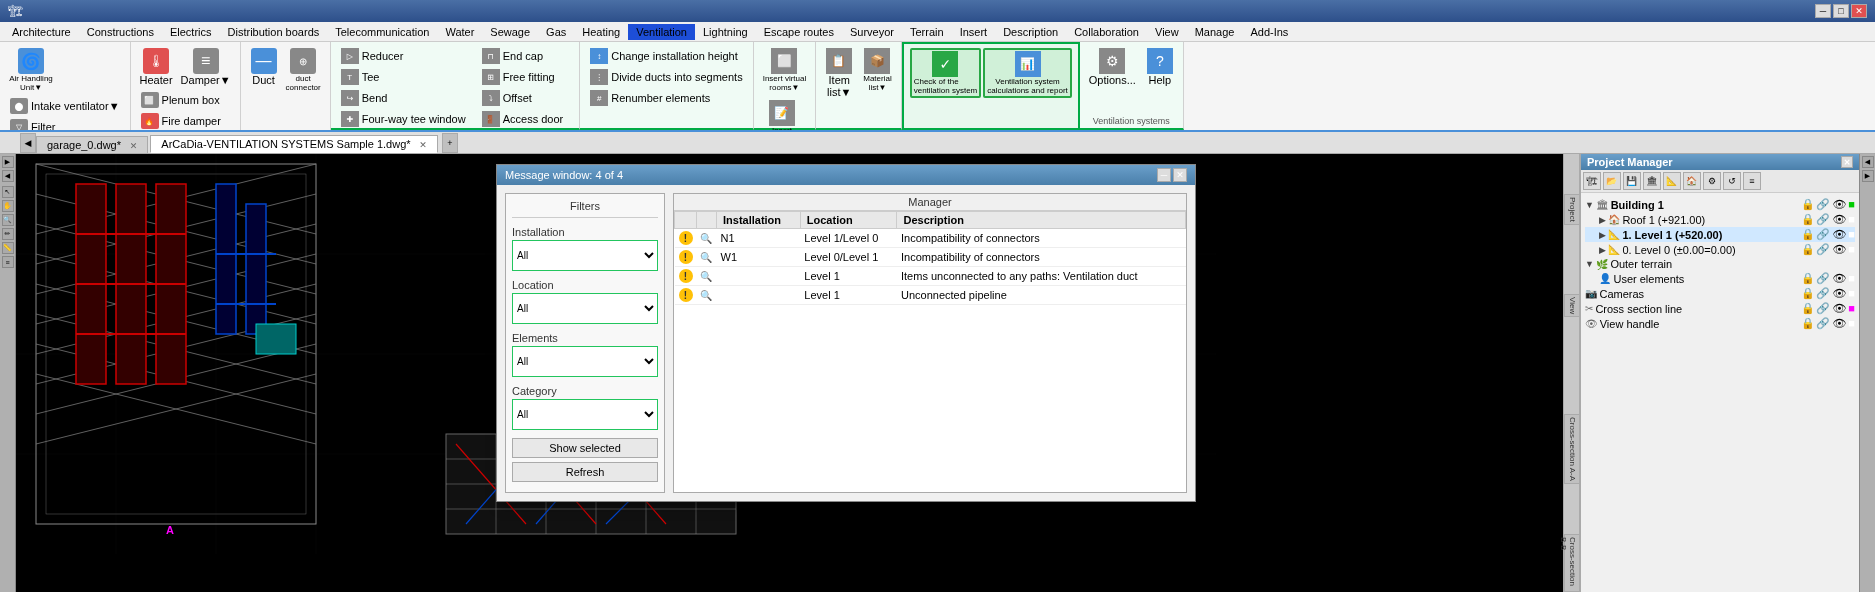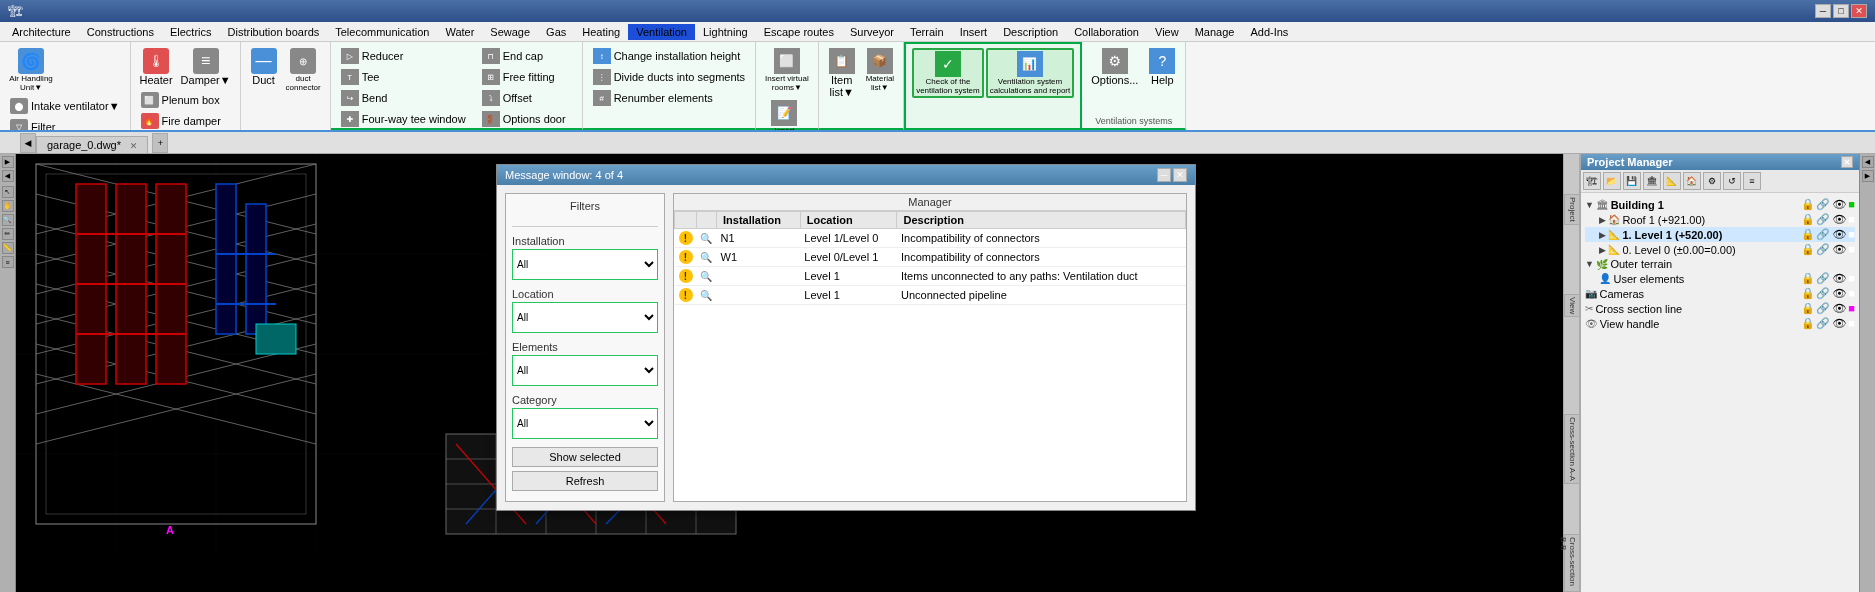--- a/index.html
+++ b/index.html
@@ -167,21 +167,21 @@
       width: 160px;
       border: 1px solid #aaa;
       background: #f8f8f8;
       padding: 6px;
     }
     .filters-title {
       text-align: center;
       font-size: 11px;
       border-bottom: 1px solid #ccc;
       margin-bottom: 8px;
-      padding-bottom: 14px;
+      padding-bottom: 5px;
       color: #333;
     }
     .filter-label {
       font-size: 11px;
       margin-bottom: 2px;
       color: #333;
     }
     .filter-select {
       width: 100%;
       height: 31px;
@@ -464,21 +464,21 @@
         <div class="rb-small">
           <div class="rb-icon-sm" style="background:#888;color:white;font-size:8px;">⊞</div>
           <span>Free fitting</span>
         </div>
         <div class="rb-small">
           <div class="rb-icon-sm" style="background:#888;color:white;font-size:8px;">⤵</div>
           <span>Offset</span>
         </div>
         <div class="rb-small">
           <div class="rb-icon-sm" style="background:#888;color:white;font-size:8px;">🚪</div>
-          <span>Options door</span>
+          <span>Access door</span>
         </div>
       </div>
     </div>
   </div>
 
   <div class="rg vent-section" style="min-width:170px;">
     <div class="rg-top" style="flex-direction:column;gap:1px;">
       <div class="rb-small">
         <div class="rb-icon-sm" style="background:#4a90d9;color:white;font-size:8px;">↕</div>
         <span>Change installation height</span>
@@ -517,21 +517,21 @@
         <div class="rb-icon" style="background:#888;color:white;font-size:12px;">📦</div>
         <span style="font-size:8px;">Material<br>list▼</span>
       </div>
     </div>
   </div>
 
   <div class="rg vent-section" style="min-width:80px;border:2px solid #00aa44;background:#e8f8ee;">
     <div class="rg-top" style="gap:2px;">
       <div class="rb highlighted">
         <div class="rb-icon" style="background:#28a745;color:white;font-size:14px;">✓</div>
-        <span style="font-size:8px;text-align:center;">Check of the<br>ventilation system</span>
+        <span style="font-size:8px;text-align:left;">Check of the<br>ventilation system</span>
       </div>
       <div class="rb highlighted">
         <div class="rb-icon" style="background:#4a90d9;color:white;font-size:12px;">📊</div>
         <span style="font-size:8px;text-align:center;">Ventilation system<br>calculations and report</span>
       </div>
     </div>
   </div>
 
   <div class="rg vent-section" style="min-width:70px;">
     <div class="rg-top" style="gap:4px;">
@@ -545,20 +545,24 @@
       </div>
     </div>
     <div class="rg-label">Ventilation systems</div>
   </div>
 </div>
 
 <div class="doc-tabs">
   <div style="width:16px;height:20px;background:#c0c0c0;border:1px solid #aaa;display:flex;align-items:center;justify-content:center;cursor:pointer;font-size:9px;">◀</div>
   <div class="doc-tab">
     <span>garage_0.dwg*</span>
+    <span class="tab-close">✕</span>
+  </div>
+  <div class="doc-tab active">
+    <span>ArCaDia-VENTILATION SYSTEMS Sample 1.dwg*</span>
     <span class="tab-close">✕</span>
   </div>
   <div style="width:16px;height:20px;background:#c0c0c0;border:1px solid #aaa;display:flex;align-items:center;justify-content:center;cursor:pointer;font-size:9px;margin-left:2px;">+</div>
 </div>
 
 <div class="workspace">
 
   <div class="far-left-strip" style="display:flex;flex-direction:column;align-items:center;padding:2px;gap:2px;">
     <div class="ss-btn">▶</div>
     <div class="ss-btn">◀</div>

